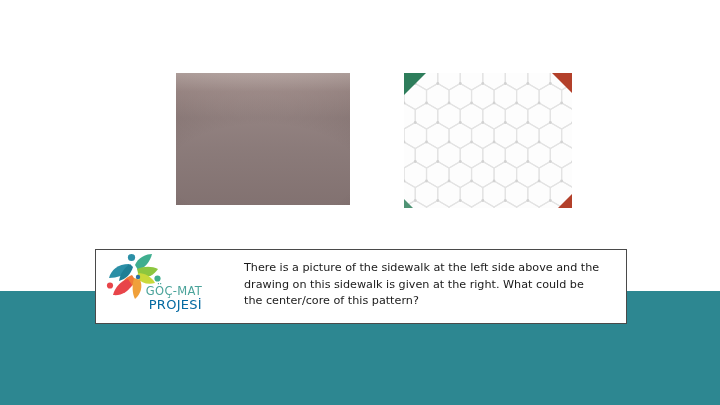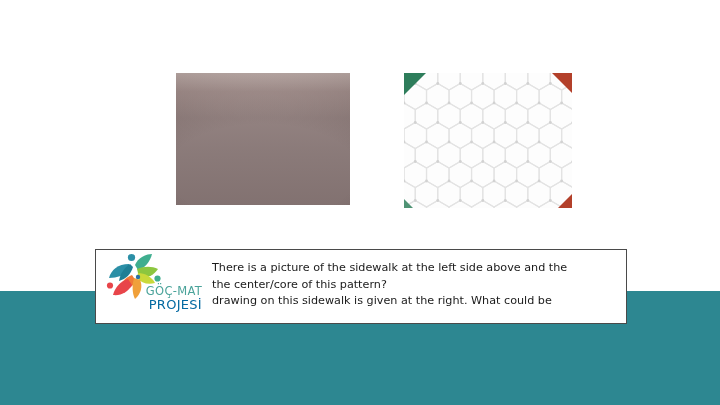--- a/index.html
+++ b/index.html
@@ -142,20 +142,21 @@
   }
 
   
   #caption-text {
     flex: 1 1 auto;
     padding: 10px 14px 8px 8px;
     font-size: 11.2px;
     line-height: 16.6px;
     color: #1a1a1a;
     font-family: "DejaVu Sans", sans-serif;
+    margin-left: 32px;
   }
   #caption-text p { margin: 0; }
 </style>
 </head>
 <body>
 
 <div id="slide">
 
   <div id="teal-band"></div>
 
@@ -382,18 +383,18 @@
         <circle cx="34" cy="24" r="2.2" fill="#2b6fa6"></circle>
       </svg>
       <span id="logo-wordmark">
         <span class="l1">GÖÇ-MAT</span>
         <span class="l2">PROJESİ</span>
       </span>
     </div>
 
     <div id="caption-text">
       <p>There is a picture of the sidewalk at the left side above and the</p>
+      <p>drawing on this sidewalk is given at the right. What could be</p>
       <p>the center/core of this pattern?</p>
-      <p>drawing on this sidewalk is given at the right. What could be</p>
     </div>
 
   </div>
 </div>
 
 </body></html>

